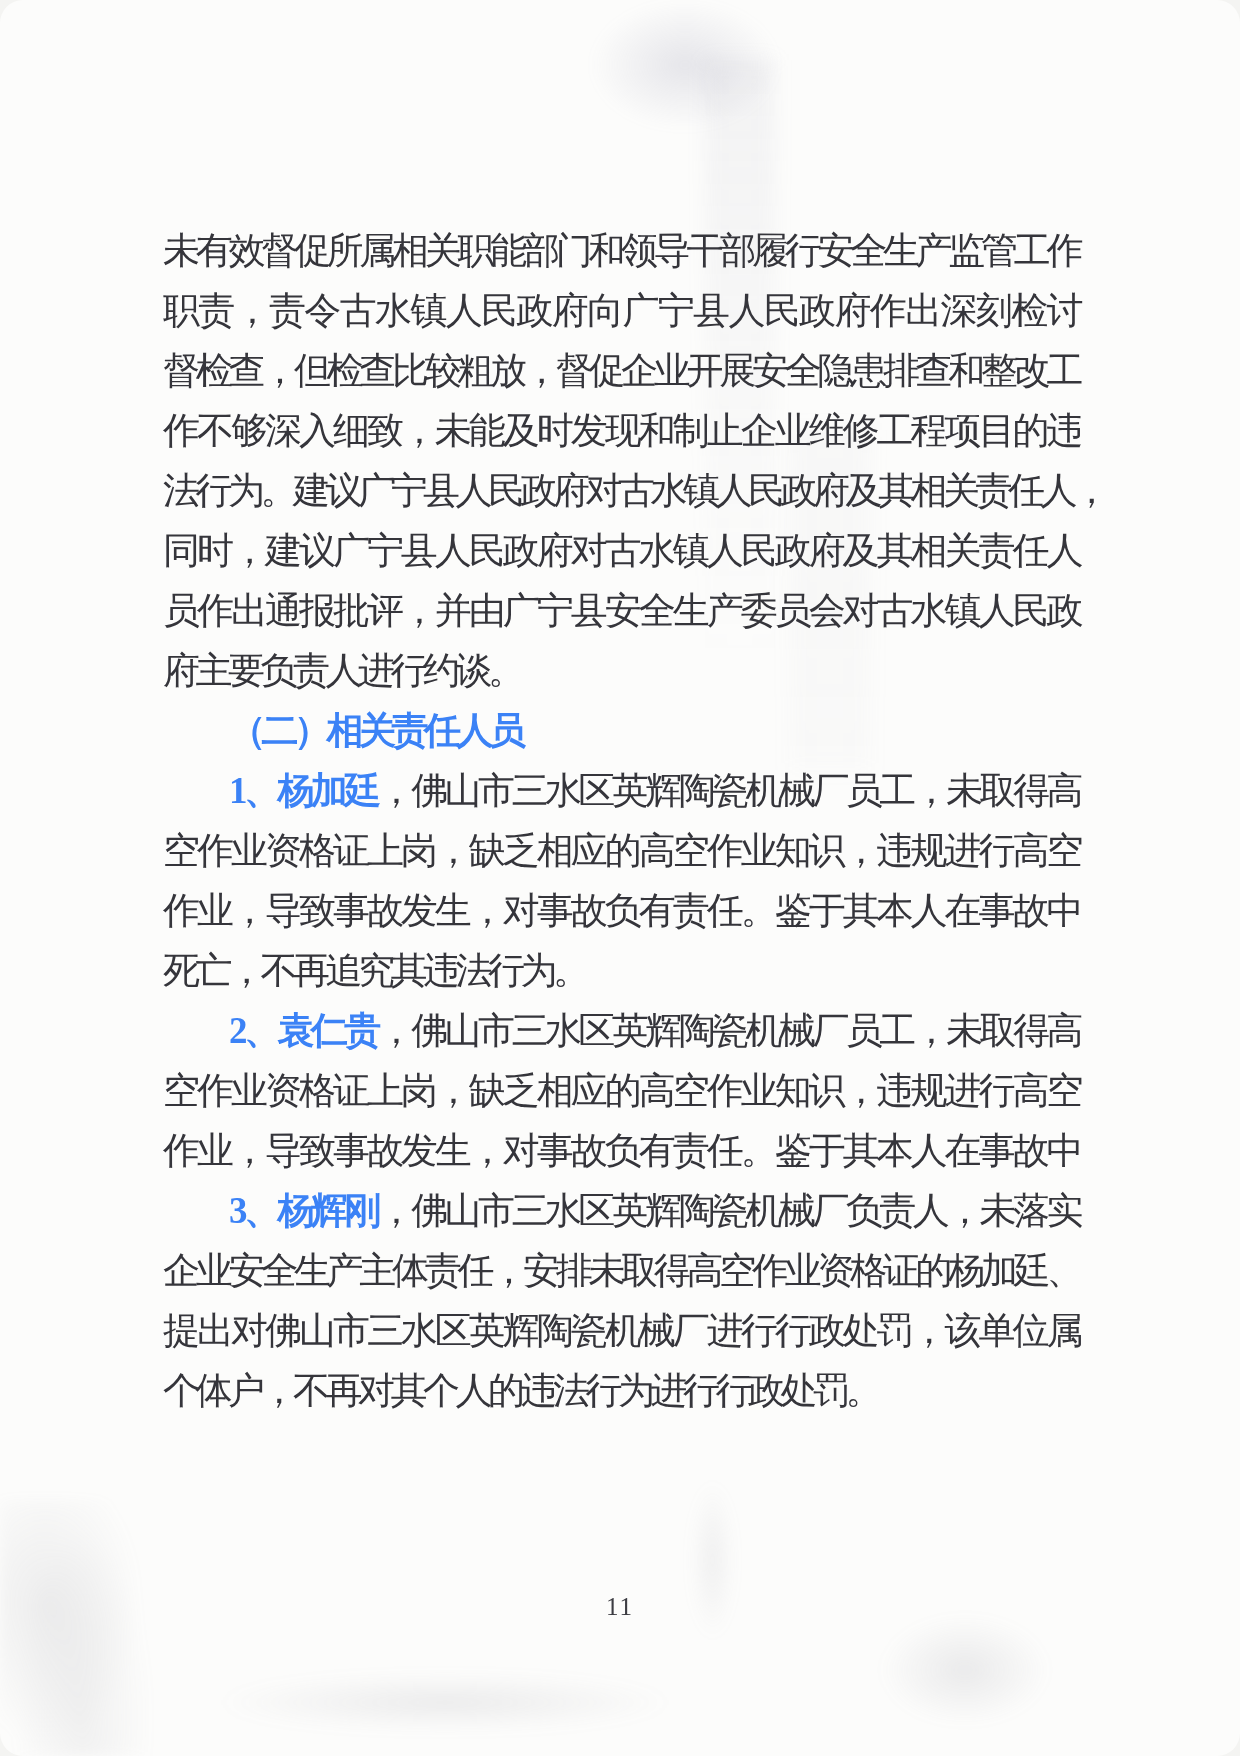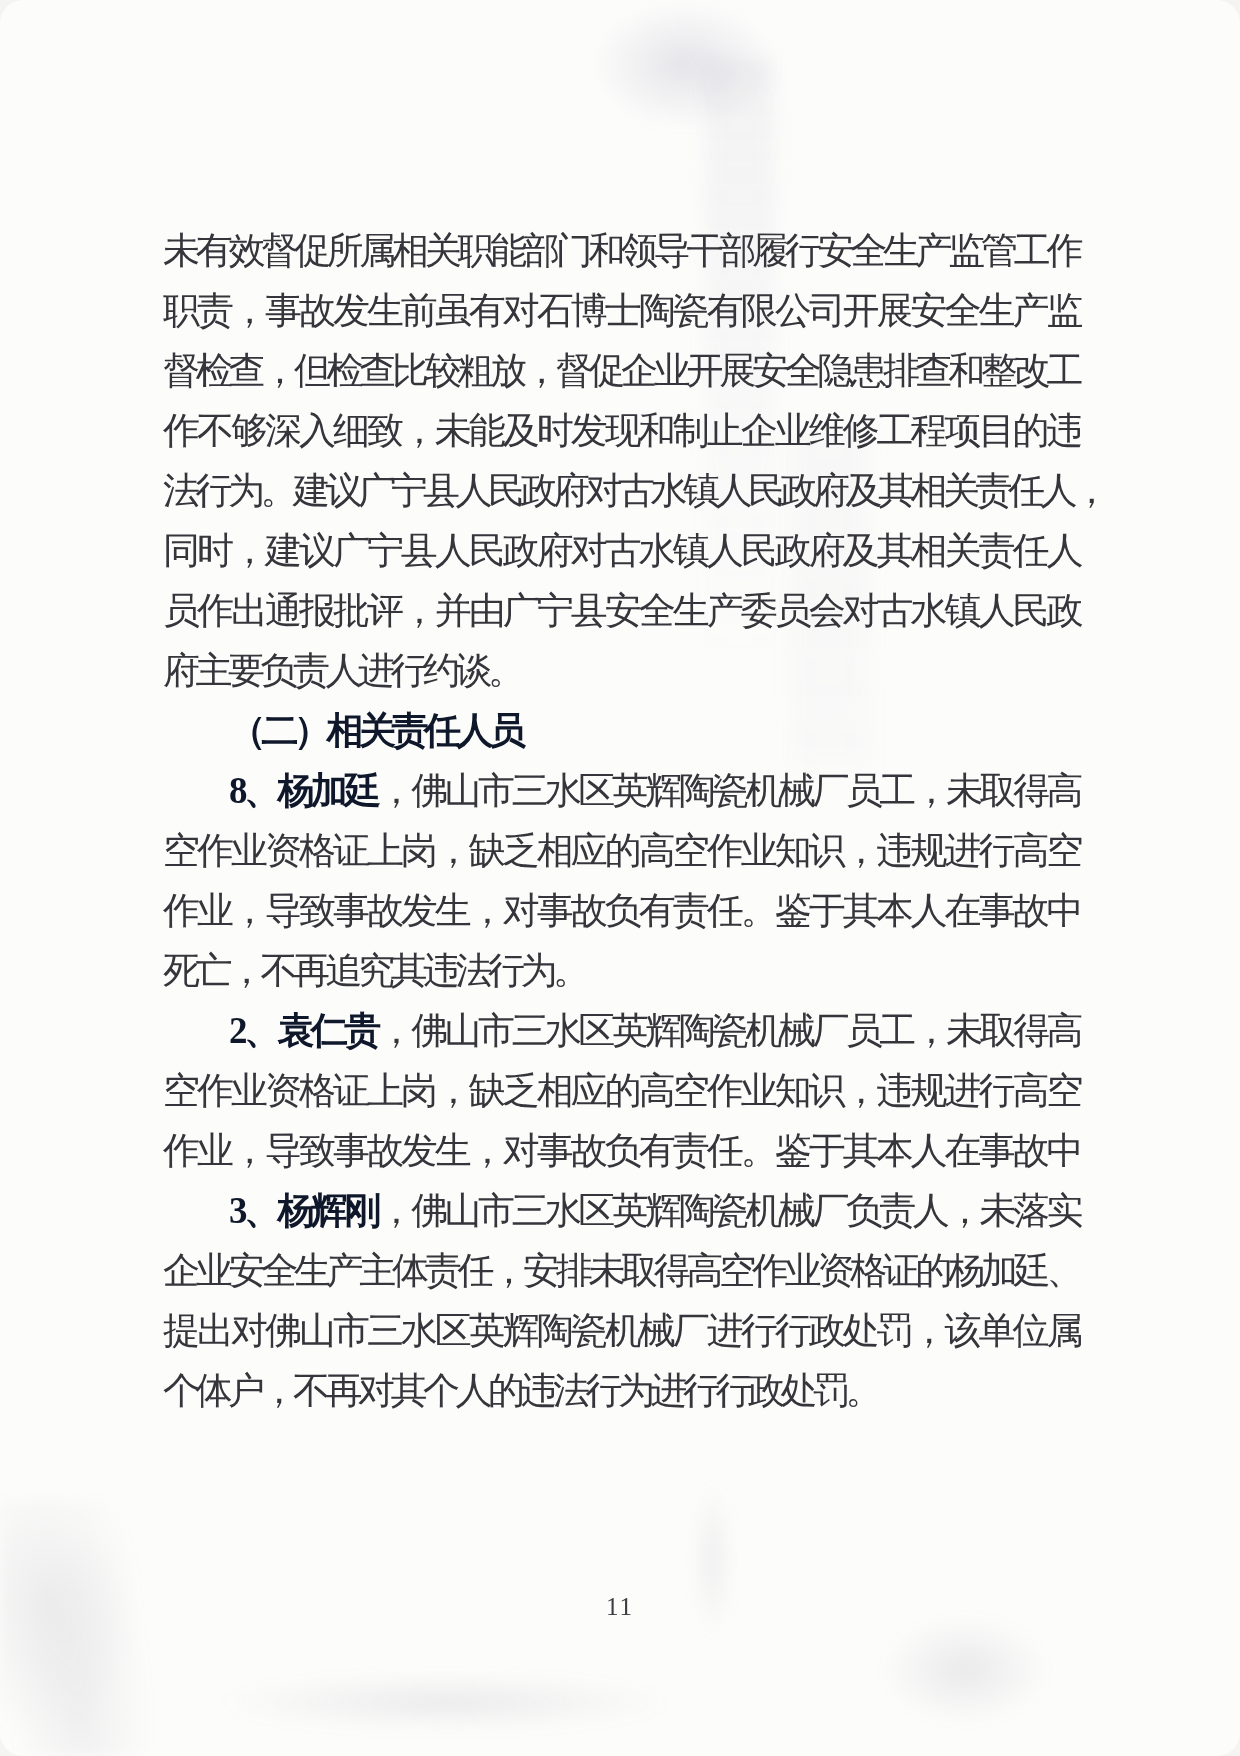--- a/index.html
+++ b/index.html
@@ -80,21 +80,21 @@
     white-space: nowrap;
   }
   .line.last {
     text-align-last: left;
   }
   .line.indent {
     text-indent: 66px;
   }
   .seg.bold {
     font-weight: 700;
-    color: #0f172a;
+    color: #3b82f6;
   }
   .page-number {
     position: absolute;
     left: 0;
     top: 1593px;
     width: 1240px;
     text-align: center;
     font-size: 25px;
     letter-spacing: 2px;
     color: #3c3c42;
@@ -107,29 +107,29 @@
   <div class="artifact a-top"></div>
   <div class="artifact a-topstreak"></div>
   <div class="artifact a-midsmudge"></div>
   <div class="artifact a-midstreak"></div>
   <div class="artifact a-leftedge"></div>
   <div class="artifact a-botband"></div>
   <div class="artifact a-botright"></div>
 
   <div class="text-block">
       <div class="line"><span class="seg">未有效督促所属相关职能部门和领导干部履行安全生产监管工作</span></div>
-      <div class="line"><span class="seg">职责，事故发生前虽有对石博士陶瓷有限公司开展安全生产监</span></div>
+      <div class="line"><span class="seg">职责，责令古水镇人民政府向广宁县人民政府作出深刻检讨</span></div>
       <div class="line"><span class="seg">督检查，但检查比较粗放，督促企业开展安全隐患排查和整改工</span></div>
       <div class="line"><span class="seg">作不够深入细致，未能及时发现和制止企业维修工程项目的违</span></div>
       <div class="line"><span class="seg">法行为。建议广宁县人民政府对古水镇人民政府及其相关责任人，</span></div>
       <div class="line"><span class="seg">同时，建议广宁县人民政府对古水镇人民政府及其相关责任人</span></div>
       <div class="line"><span class="seg">员作出通报批评，并由广宁县安全生产委员会对古水镇人民政</span></div>
       <div class="line last"><span class="seg">府主要负责人进行约谈。</span></div>
       <div class="line last indent"><span class="seg bold">（二）相关责任人员</span></div>
-      <div class="line indent"><span class="seg bold">8、杨加廷</span><span class="seg">，佛山市三水区英辉陶瓷机械厂员工，未取得高</span></div>
+      <div class="line indent"><span class="seg bold">1、杨加廷</span><span class="seg">，佛山市三水区英辉陶瓷机械厂员工，未取得高</span></div>
       <div class="line"><span class="seg">空作业资格证上岗，缺乏相应的高空作业知识，违规进行高空</span></div>
       <div class="line"><span class="seg">作业，导致事故发生，对事故负有责任。鉴于其本人在事故中</span></div>
       <div class="line last"><span class="seg">死亡，不再追究其违法行为。</span></div>
       <div class="line indent"><span class="seg bold">2、袁仁贵</span><span class="seg">，佛山市三水区英辉陶瓷机械厂员工，未取得高</span></div>
       <div class="line"><span class="seg">空作业资格证上岗，缺乏相应的高空作业知识，违规进行高空</span></div>
       <div class="line"><span class="seg">作业，导致事故发生，对事故负有责任。鉴于其本人在事故中</span></div>
       <div class="line indent"><span class="seg bold">3、杨辉刚</span><span class="seg">，佛山市三水区英辉陶瓷机械厂负责人，未落实</span></div>
       <div class="line"><span class="seg">企业安全生产主体责任，安排未取得高空作业资格证的杨加廷、</span></div>
       <div class="line"><span class="seg">提出对佛山市三水区英辉陶瓷机械厂进行行政处罚，该单位属</span></div>
       <div class="line last"><span class="seg">个体户，不再对其个人的违法行为进行行政处罚。</span></div>

